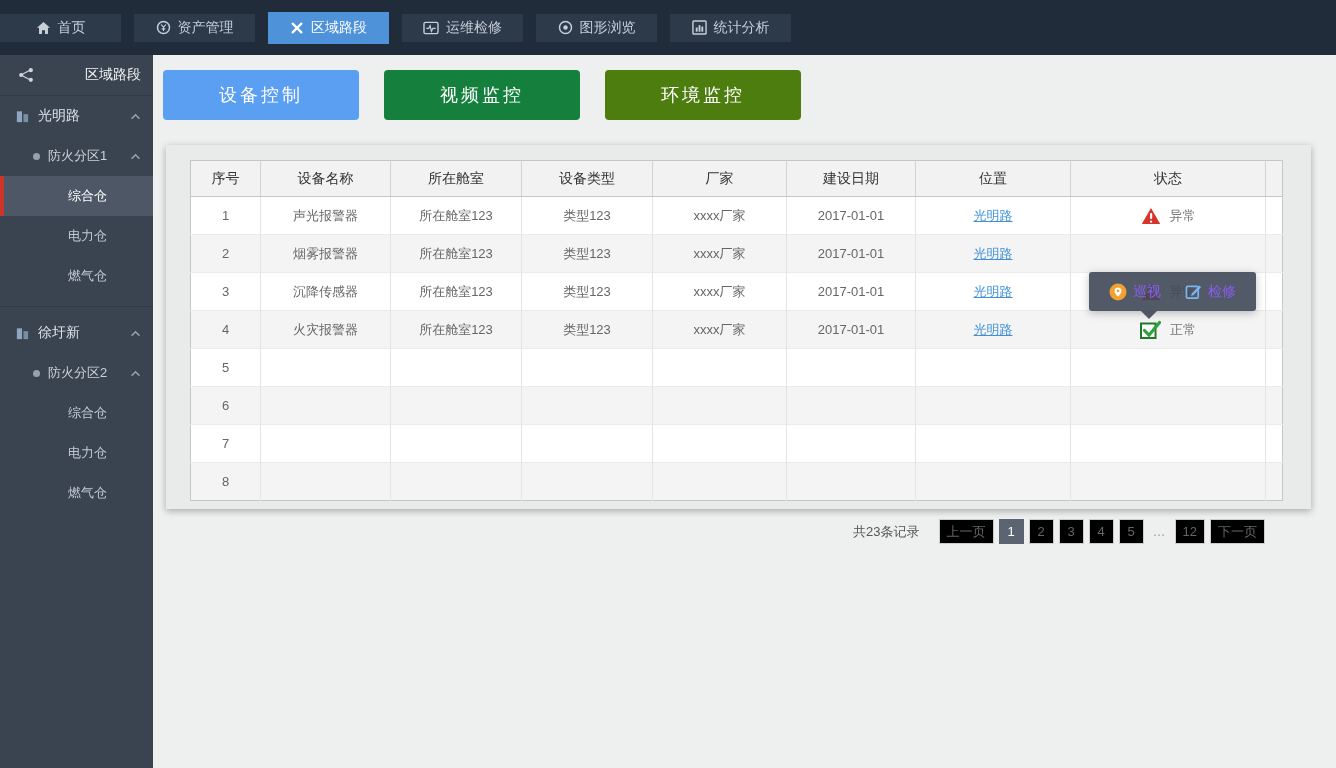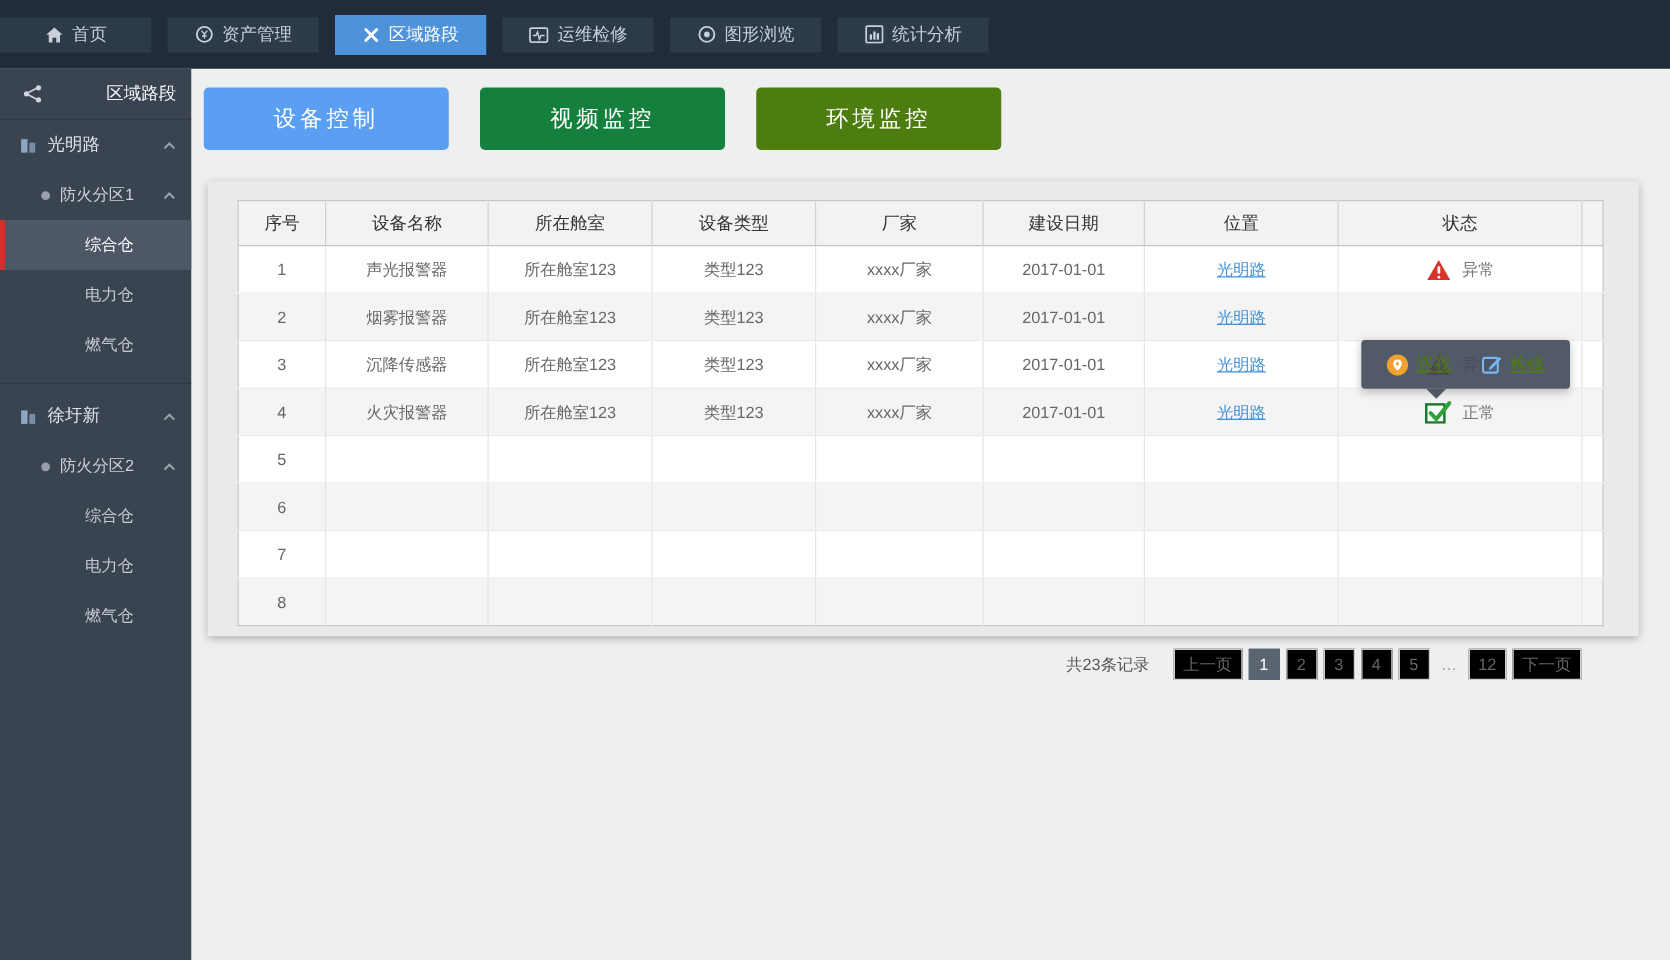--- a/index.html
+++ b/index.html
@@ -76,21 +76,21 @@
   .pagination{display:flex;align-items:center;justify-content:flex-end;gap:5px;margin:10px 71px 0 0;}
   .total{font-size:13px;color:#555;margin-right:14px;}
   .pg{min-width:25px;height:25px;padding:0 7px;border:1px solid #ccc;background:#000000;color:#666;
       font-size:13px;cursor:pointer;font-family:inherit;}
   .pg.active{background:#5b6571;border-color:#5b6571;color:#fff;}
   .pg-ellipsis{color:#999;padding:0 4px;font-size:13px;cursor:pointer;}
 
   
   .tooltip{position:absolute;left:1089px;top:272px;width:167px;height:39px;border-radius:3px;
            background:rgba(63,72,86,.9);display:flex;align-items:center;justify-content:center;gap:24px;
-           z-index:40;color:#4d7c0f;font-size:14px;box-shadow:0 2px 8px rgba(0,0,0,.25);text-decoration:underline;}
+           z-index:40;color:#8b5cf6;font-size:14px;box-shadow:0 2px 8px rgba(0,0,0,.25);}
   .tooltip::after{content:"";position:absolute;left:52px;top:39px;width:0;height:0;
                   border:8px solid transparent;border-top:8px solid rgba(63,72,86,.9);border-bottom:none;}
   .tt-btn{display:flex;align-items:center;gap:6px;cursor:pointer;}
 </style>
 </head>
 <body>
 
 <div class="app">
 
   <header class="topbar">

